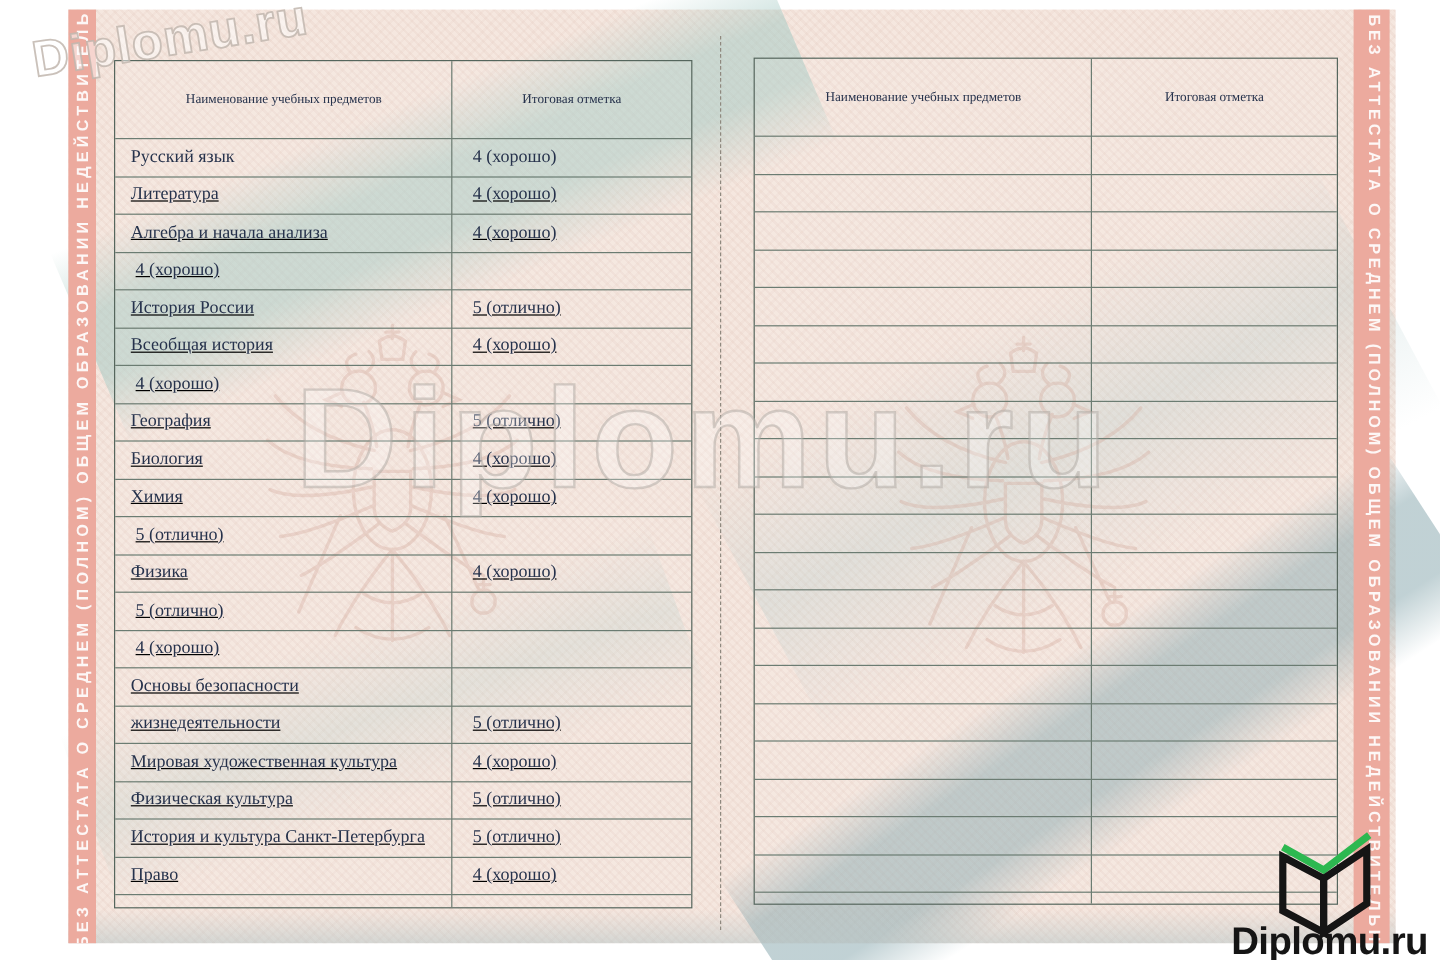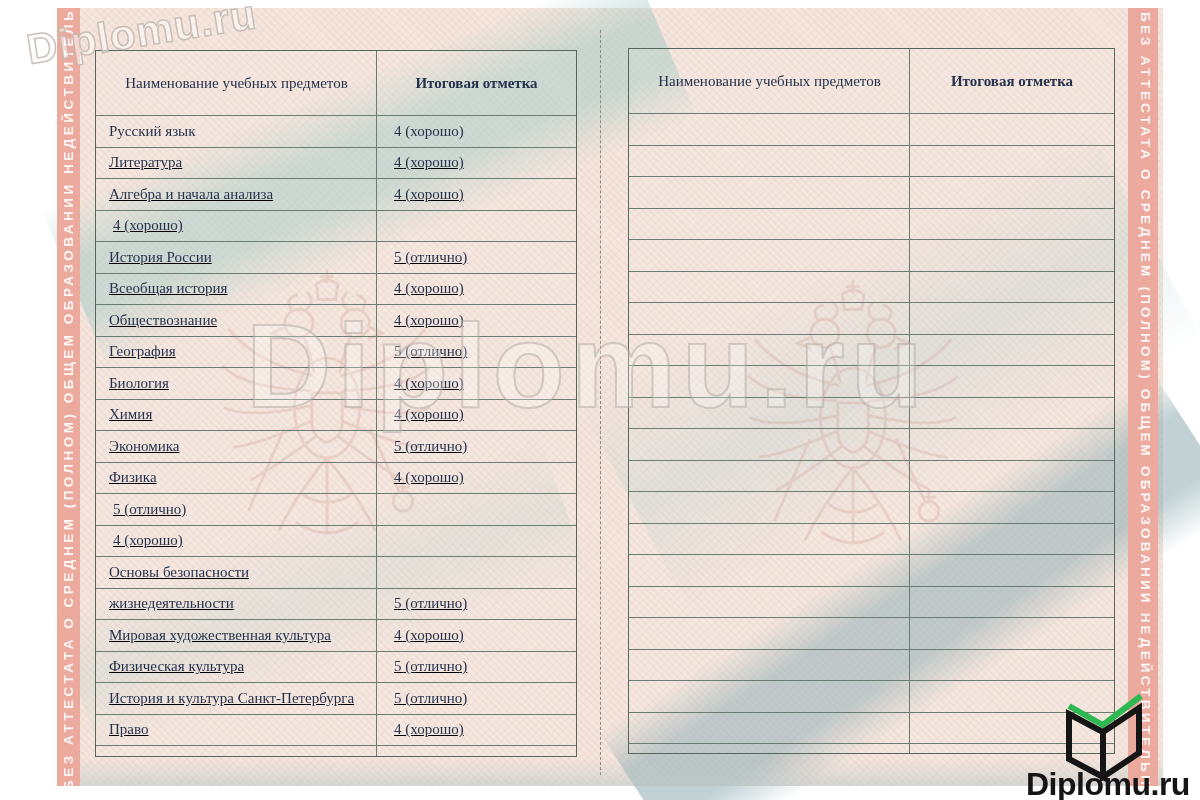--- a/index.html
+++ b/index.html
@@ -47,23 +47,23 @@
     font-size:13.5px;letter-spacing:3.5px;}
   .vband-right .vtext{left:25px;top:4px;transform:rotate(90deg);transform-origin:0 0;
     font-size:13.5px;letter-spacing:3.2px;}
   
   .fold{position:absolute;left:600px;top:30px;height:745px;width:0;border-left:1px dashed #8f897f;}
   
   .gtable{position:absolute;border:1px solid var(--table-border);background:rgba(255,255,255,.06);}
   .gtable .coldiv{position:absolute;left:280px;top:0;bottom:0;width:1px;background:var(--table-line);}
   .thead{display:flex;height:64px;border-bottom:1px solid var(--table-line);}
   .th{display:flex;align-items:center;justify-content:center;text-align:center;
-      color:var(--ink);font-size:15px;line-height:1.35;}
+      color:var(--ink);font-size:11px;line-height:1.35;}
   .th-subject{width:281px;}
-  .th-grade{flex:1;font-weight:bold;}
+  .th-grade{flex:1;}
   .rows{display:block;}
   .row{display:flex;height:30.5px;}
   .row + .row{border-top:1px solid var(--table-line);text-decoration:underline;}
   .cell{color:var(--ink);font-size:15px;display:flex;align-items:center;}
   .cell.subject{width:268px;padding-left:13px;}
   .cell.grade{flex:1;padding-left:17px;}
   .table-left{left:95px;top:50px;width:480px;height:705px;}
   .table-right{left:628px;top:48px;width:485px;height:704px;}
   
   .wm-corner{position:absolute;left:26px;top:8px;transform:rotate(-9deg);
@@ -161,41 +161,39 @@
     <span class="cell subject">История России</span>
     <span class="cell grade">5 (отлично)</span>
   </div>
 
   <div class="row">
     <span class="cell subject">Всеобщая история</span>
     <span class="cell grade">4 (хорошо)</span>
   </div>
 
   <div class="row">
-    <span class="cell subject">Обществознание</span>
     <span class="cell grade">4 (хорошо)</span>
   </div>
 
   <div class="row">
     <span class="cell subject">География</span>
     <span class="cell grade">5 (отлично)</span>
   </div>
 
   <div class="row">
     <span class="cell subject">Биология</span>
     <span class="cell grade">4 (хорошо)</span>
   </div>
 
   <div class="row">
     <span class="cell subject">Химия</span>
     <span class="cell grade">4 (хорошо)</span>
   </div>
 
   <div class="row">
-    <span class="cell subject">Экономика</span>
     <span class="cell grade">5 (отлично)</span>
   </div>
 
   <div class="row">
     <span class="cell subject">Физика</span>
     <span class="cell grade">4 (хорошо)</span>
   </div>
 
   <div class="row">
     <span class="cell grade">5 (отлично)</span>

